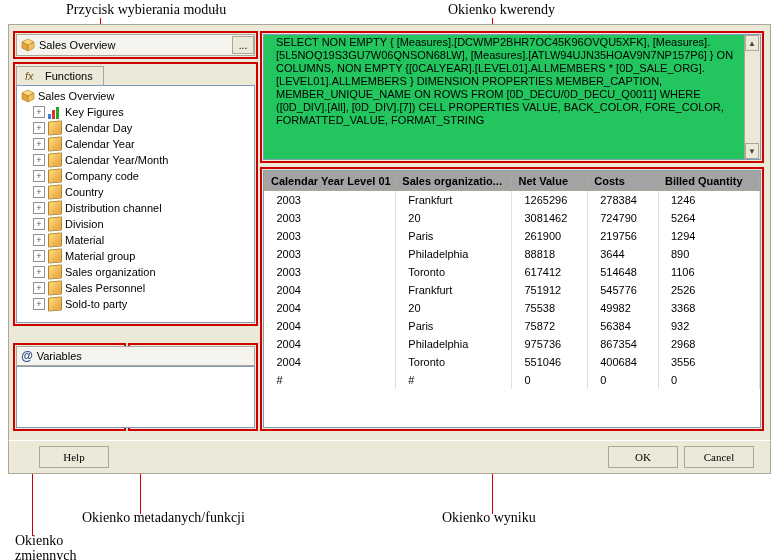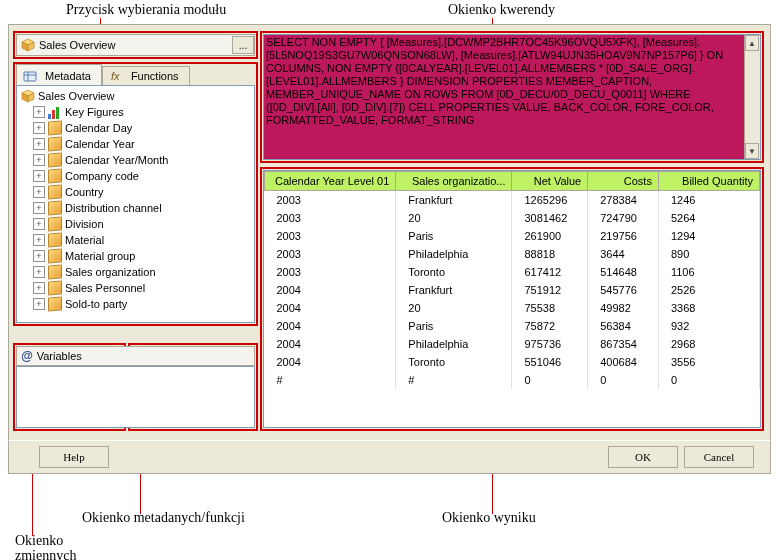--- a/index.html
+++ b/index.html
@@ -34,28 +34,28 @@
   .bars-icon span:nth-child(1){width:3px;height:5px;background:#3b7dd8;}
   .bars-icon span:nth-child(2){width:3px;height:9px;background:#d33;}
   .bars-icon span:nth-child(3){width:3px;height:12px;background:#2a2;}
 
   
   .vars-header { position: absolute; top: 346px; left: 16px; width: 239px; height: 20px; background: #f4f3ee; border: 1px solid #aca899; display: flex; align-items: center; padding-left: 4px; }
   .at-icon { font-weight: bold; font-style: italic; color: #2a4b8d; margin-right: 4px; font-size: 12px; }
   .vars-body { position: absolute; top: 366px; left: 16px; width: 239px; height: 62px; background: #fff; border: 1px solid #7f9db9; }
 
   
-  .query-pane { position: absolute; top: 34px; left: 263px; width: 498px; height: 126px; background: #be185d; border: 1px solid #7f9db9; font: 11px Arial; padding: 1px 2px; line-height: 13px; overflow: hidden; }
+  .query-pane { position: absolute; top: 34px; left: 263px; width: 498px; height: 126px; background: #22c55e; border: 1px solid #7f9db9; font: 11px Arial; padding: 1px 12px; line-height: 13px; overflow: hidden; }
   .query-pane .scroll-v { position: absolute; right: 0; top: 0; width: 16px; height: 100%; background: #ece9d8; border-left: 1px solid #aca899; }
   .scroll-btn { width: 14px; height: 16px; background: #ece9d8; border: 1px solid #aca899; margin: 0 auto; display: flex; align-items: center; justify-content: center; font-size: 8px; color: #444; }
 
   
   .results-box { position: absolute; top: 170px; left: 263px; width: 498px; height: 258px; background: #fff; border: 1px solid #7f9db9; overflow: hidden; }
   table { border-collapse: collapse; width: 100%; table-layout: fixed; }
-  th { background: #bef264; border: 1px solid #aca899; font-weight: normal; padding: 3px 6px; text-align: right; height: 18px; overflow: hidden; white-space: nowrap; }
+  th { background: #a3a3a3; border: 1px solid #aca899; font-weight: bold; padding: 3px 6px; text-align: left; height: 18px; overflow: hidden; white-space: nowrap; }
   td { border-right: 1px solid #e0e0e0; padding: 2px 12px; height: 18px; white-space: nowrap; overflow: hidden; }
 
   
   .footer { position: absolute; top: 440px; left: 8px; width: 763px; height: 34px; background: #ece9d8; border: 1px solid #aca899; border-top: 1px solid #fff; display: flex; align-items: center; padding: 0 16px; }
   .footer .spacer { flex: 1; }
   .footer button { width: 70px; height: 22px; background: #ece9d8; border: 1px solid #aca899; font: 11px Tahoma; cursor: pointer; margin-left: 6px; }
   .footer .help { width: 70px; height: 22px; margin-left: 14px; }
 </style>
 </head>
 <body>
@@ -88,30 +88,20 @@
         <polygon points="7,1 13,4 7,7 1,4" fill="#ffd97a" stroke="#b5862a" stroke-width="0.7"></polygon>
         <polygon points="1,4 7,7 7,13 1,10" fill="#e6a23c" stroke="#b5862a" stroke-width="0.7"></polygon>
         <polygon points="13,4 7,7 7,13 13,10" fill="#f2c15e" stroke="#b5862a" stroke-width="0.7"></polygon>
       </svg>
   </span>
   <span class="label">Sales Overview</span>
   <button>...</button>
 </div>
 
 <div class="tabs">
-  <div class="tab">
-    <span class="icon">
-      <svg width="14" height="14" viewBox="0 0 14 14">
-          <rect x="1" y="3" width="12" height="9" rx="1" fill="#e8f0ff" stroke="#5a7db5"></rect>
-          <line x1="1" y1="6" x2="13" y2="6" stroke="#5a7db5"></line>
-          <line x1="5" y1="3" x2="5" y2="12" stroke="#5a7db5"></line>
-        </svg>
-    </span>
-    <span>Metadata</span>
-  </div>
   <div class="tab inactive">
     <span class="icon">
       <svg width="14" height="14" viewBox="0 0 14 14">
           <text x="2" y="11" font-size="11" font-style="italic" fill="#7a5a1a">fx</text>
         </svg>
     </span>
     <span>Functions</span>
   </div>
 </div>
 

